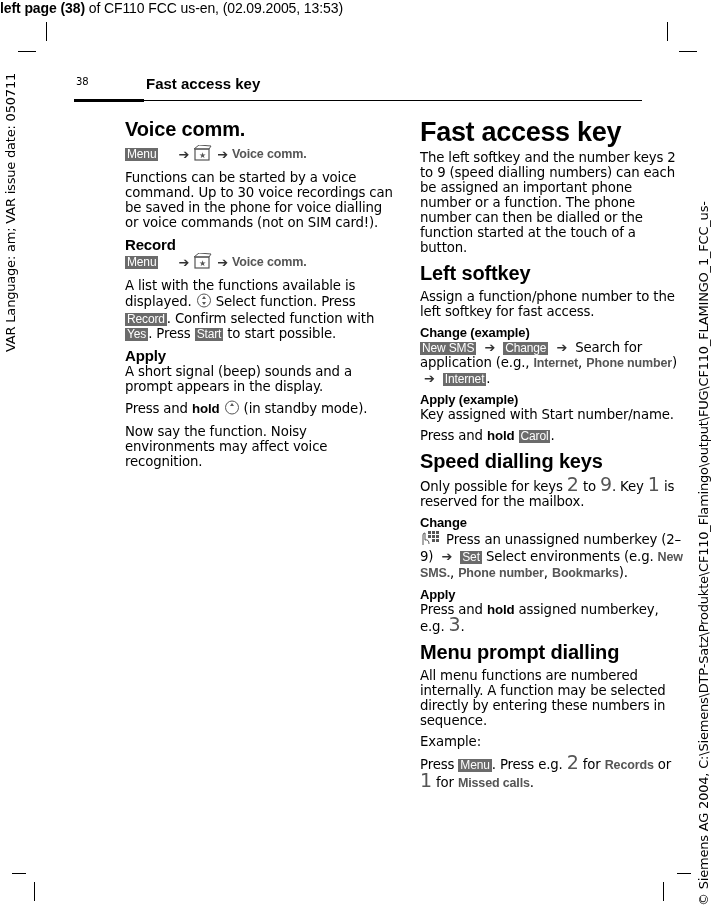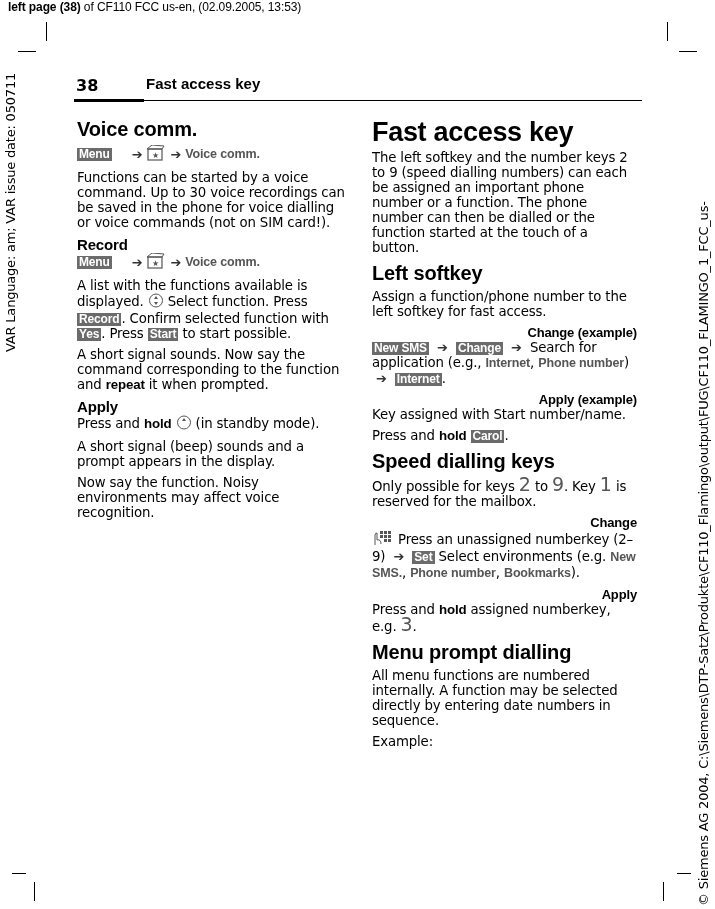--- a/index.html
+++ b/index.html
@@ -1,36 +1,36 @@
 <!DOCTYPE html>
 <html><head>
 <meta charset="utf-8">
 <style>
   html, body { margin:0; padding:0; background:#fff; }
   body { width:715px; height:909px; position:relative; overflow:hidden; color:#000;
          font-family:"DejaVu Sans", sans-serif; }
   .abs { position:absolute; }
-  .topline { left:8px; top:0; font-size:12px; font-family:"Liberation Sans", sans-serif; white-space:nowrap; letter-spacing:-0.1px; }
+  .topline { left:0; top:0; font-size:14px; font-family:"Liberation Sans", sans-serif; white-space:nowrap; letter-spacing:-0.1px; }
   .topline b { font-weight:bold; font-family:"Liberation Sans", sans-serif; }
   .vtext { font-size:13px; white-space:nowrap; color:#000; font-family:"DejaVu Sans", sans-serif; letter-spacing:-0.2px; }
   .crop { background:#000; position:absolute; }
-  .pagenum { left:76px; top:76px; font-size:16px; font-weight:bold; font-family:"DejaVu Sans", sans-serif; }
+  .pagenum { left:76px; top:76px; font-size:10px; font-weight:normal; font-family:"DejaVu Sans", sans-serif; }
   .runhead { left:146px; top:75px; font-size:15px; font-weight:bold; font-family:"Liberation Sans", sans-serif; }
   .rule { left:74px; top:100px; width:568px; height:1px; background:#000; }
   .rulethick { left:74px; top:99px; width:70px; height:3px; background:#000; }
 
-  .col { position:absolute; font-size:13.3px; line-height:15px; letter-spacing:-0.15px; }
+  .col { position:absolute; font-size:13.3px; line-height:15px; letter-spacing:-0.15px;margin-left:48px; }
   .colL { left:77px; top:117px; width:270px; }
   .colR { left:372px; top:117px; width:265px; }
   .col p { margin:0 0 6px 0; }
   .h2 { font-family:"Liberation Sans", sans-serif; font-weight:bold; font-size:20px; line-height:24px; margin:0 0 4px 0; }
   .h1 { font-family:"Liberation Sans", sans-serif; font-weight:bold; font-size:27px; line-height:32px; margin:-1px 0 2px 0; letter-spacing:-0.3px; }
   .h3 { font-family:"Liberation Sans", sans-serif; font-weight:bold; font-size:15px; line-height:17px; margin:0; }
-  .h4 { font-family:"Liberation Sans", sans-serif; font-weight:bold; font-size:13px; line-height:15px; margin:0;text-align:right; }
-  .key { display:inline-block; background:#6b6b6b; color:#fff; font-family:"Liberation Sans", sans-serif; font-weight:bold;
+  .h4 { font-family:"Liberation Sans", sans-serif; font-weight:bold; font-size:13px; line-height:15px; margin:0; }
+  .key { display:inline-block; background:#6b6b6b; color:#fff; font-family:"Liberation Sans", sans-serif; font-weight:normal;
          font-size:12px; line-height:13px; padding:0 2px; }
   .menuref { color:#555; font-family:"Liberation Sans", sans-serif; font-weight:bold; font-size:12.5px; }
   .arrow { font-size:13px; color:#333; margin:0 4px; }
   .big { font-size:19px; color:#555; font-family:"DejaVu Sans", sans-serif; }
   .bold { font-weight:bold; font-family:"Liberation Sans", sans-serif; }
   .navline { margin:0 0 6px 0; display:flex; align-items:center; }
   .icon { display:inline-block; vertical-align:middle; }
 </style>
 </head>
 <body>
@@ -96,37 +96,32 @@
     <span class="icon"><svg width="16" height="15" viewBox="0 0 16 15">
           <circle cx="8" cy="7.5" r="6.5" fill="none" stroke="#555" stroke-width="1"></circle>
           <path d="M8 3 L10 6 L6 6 Z M8 12 L10 9 L6 9 Z" fill="#555"></path>
         </svg></span>
     <span>Select function. Press</span>
     <span class="key">Record</span><span>. Confirm selected function with</span>
     <span class="key">Yes</span><span>. Press</span>
     <span class="key">Start</span>
     <span>to start possible.</span>
   </p>
-  <p>
-    <span>A short signal sounds. Now say the command corresponding to the function and</span>
-    <span class="bold">repeat</span>
-    <span>it when prompted.</span>
-  </p>
 
   <div class="h3">Apply</div>
+  <p>A short signal (beep) sounds and a prompt appears in the display.</p>
   <p>
     <span>Press and</span>
     <span class="bold">hold</span>
     <span class="icon"><svg width="16" height="15" viewBox="0 0 16 15">
           <circle cx="8" cy="7.5" r="6.5" fill="none" stroke="#555" stroke-width="1"></circle>
           <path d="M8 3 L10 6 L6 6 Z" fill="#555"></path>
         </svg></span>
     <span>(in standby mode).</span>
   </p>
-  <p>A short signal (beep) sounds and a prompt appears in the display.</p>
   <p>Now say the function. Noisy environments may affect voice recognition.</p>
 </div>
 
 <div class="col colR">
   <div class="h1">Fast access key</div>
   <p>The left softkey and the number keys 2 to 9 (speed dialling numbers) can each be assigned an important phone number or a function. The phone number can then be dialled or the function started at the touch of a button.</p>
 
   <div class="h2">Left softkey</div>
   <p>Assign a function/phone number to the left softkey for fast access.</p>
   <div class="h4">Change (example)</div>
@@ -183,15 +178,26 @@
   </p>
   <div class="h4">Apply</div>
   <p>
     <span>Press and</span>
     <span class="bold">hold</span>
     <span>assigned numberkey, e.g.</span>
     <span class="big">3</span>.
   </p>
 
   <div class="h2">Menu prompt dialling</div>
-  <p>All menu functions are numbered internally. A function may be selected directly by entering date numbers in sequence.</p>
+  <p>All menu functions are numbered internally. A function may be selected directly by entering these numbers in sequence.</p>
   <p>Example:</p>
+  <p>
+    <span>Press</span>
+    <span class="key">Menu</span><span>. Press e.g.</span>
+    <span class="big">2</span>
+    <span>for</span>
+    <span class="menuref">Records</span>
+    <span>or</span><br>
+    <span class="big">1</span>
+    <span>for</span>
+    <span class="menuref">Missed calls</span>.
+  </p>
 </div>
 
 </body></html>

